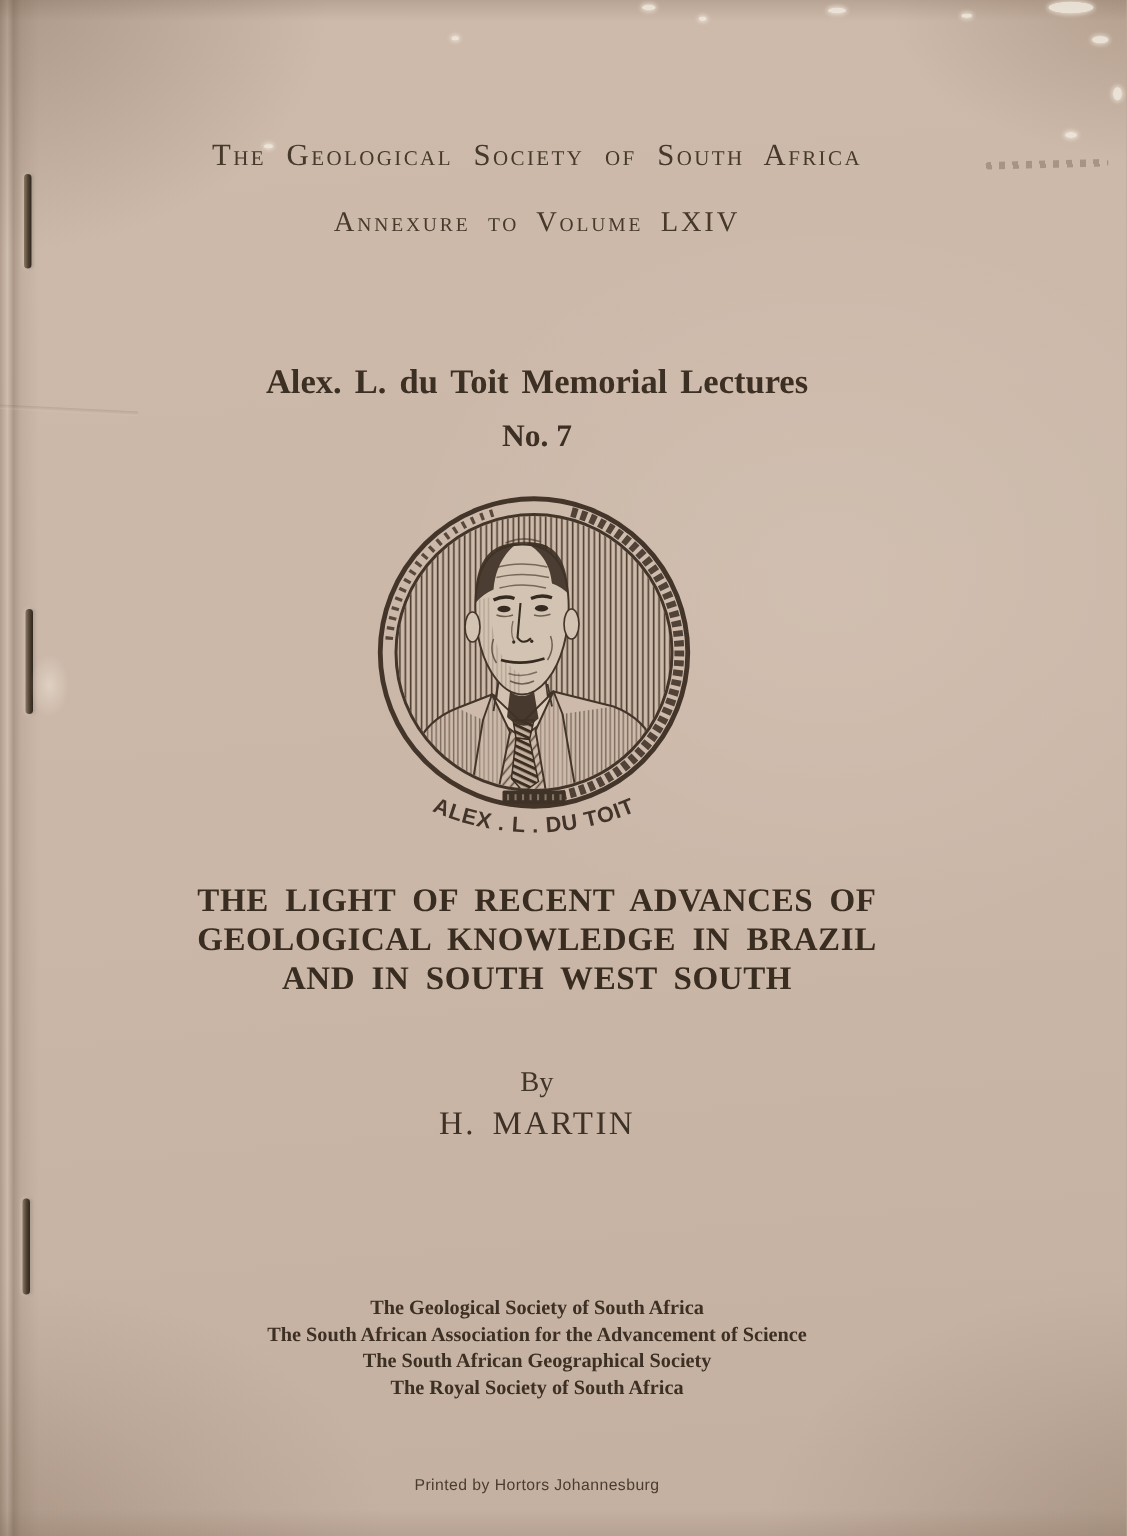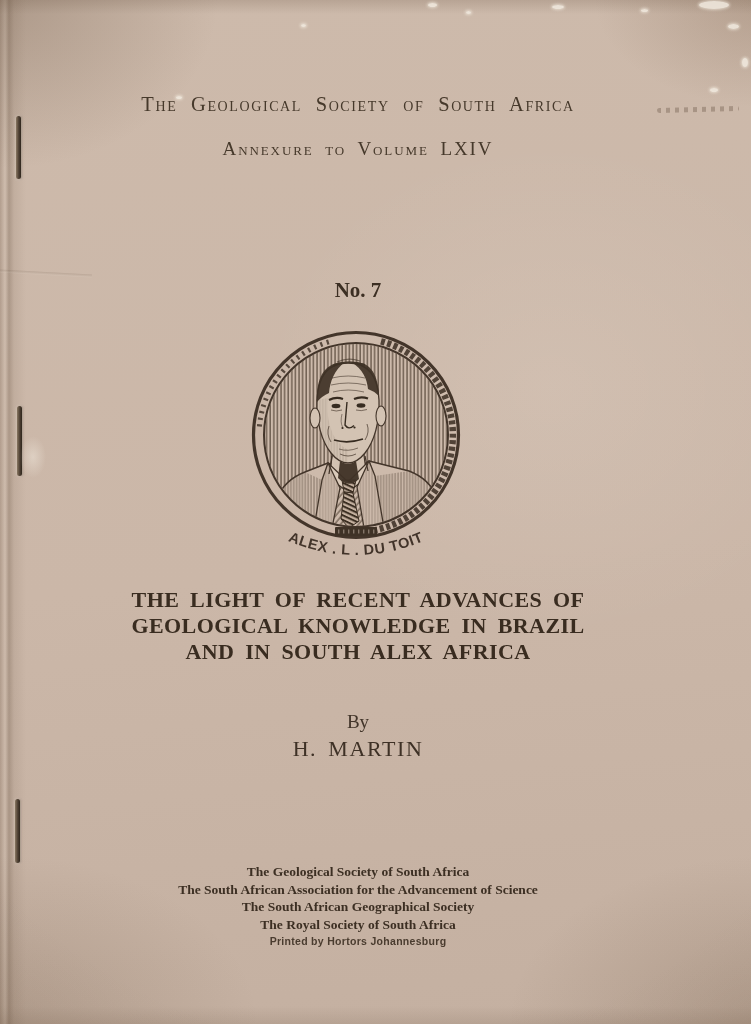--- a/index.html
+++ b/index.html
@@ -28,21 +28,21 @@
   .society{top:93px;font-size:20.5px;font-variant:small-caps;letter-spacing:1.6px;word-spacing:7px;color:#46392b;}
   .annexure{top:122px;font-size:19px;font-variant:small-caps;letter-spacing:1.9px;word-spacing:5px;color:#46392b;margin-top:16px;}
   .year{top:162px;font-size:24px;letter-spacing:1px;color:#42352a;}
   .series{top:242px;font-size:23px;font-weight:bold;word-spacing:3px;color:#3c2f23;}
   .number{top:278px;font-size:21px;font-weight:bold;color:#3c2f23;}
   .title{top:587px;font-size:22px;font-weight:bold;line-height:26px;letter-spacing:0.4px;word-spacing:5px;color:#392c20;white-space:normal;}
   .by{top:711px;font-size:19px;color:#42352a;}
   .author{top:736px;font-size:22px;letter-spacing:1.6px;word-spacing:4px;color:#3e3126;}
   .published{top:843px;font-size:15px;font-weight:bold;font-style:italic;color:#3c2f23;}
   .publishers{top:863px;font-size:13.5px;font-weight:bold;line-height:17.5px;color:#3c2f23;white-space:normal;}
-  .printer{top:935px;font-size:10.5px;font-family:"Liberation Sans","DejaVu Sans",sans-serif;letter-spacing:0.3px;color:#4a3c2f;font-weight:bold;}
+  .printer{top:984px;font-size:10.5px;font-family:"Liberation Sans","DejaVu Sans",sans-serif;letter-spacing:0.3px;color:#4a3c2f;}
   .staple{position:absolute;width:5px;border-radius:2.5px;
     background:linear-gradient(to right,#8a7863,#4e4033 55%,#2f261d);
     box-shadow:0 0 3px rgba(250,244,234,0.55), 1px 0 2px rgba(70,54,40,0.4);}
   .chip{position:absolute;border-radius:50%;background:rgba(242,235,224,0.85);
     box-shadow:0 0 3px 1px rgba(246,240,228,0.65);}
   .scuff{position:absolute;left:657px;top:107px;width:82px;height:5px;border-radius:3px;opacity:.55;
     transform:rotate(-1.5deg);
     background:repeating-linear-gradient(to right,rgba(82,62,46,0.55) 0 4px,rgba(82,62,46,0) 4px 9px);}
   .crease{position:absolute;left:0;top:272px;width:92px;height:3px;opacity:.35;
     transform:rotate(3deg);
@@ -70,20 +70,21 @@
     <span class="chip" style="left:742px;top:58px;width:6px;height:9px;"></span>
     <span class="chip" style="left:176px;top:96px;width:6px;height:3px;"></span>
     <span class="chip" style="left:710px;top:88px;width:8px;height:4px;"></span>
   </div>
   <div class="scuff"></div>
   <div class="crease"></div>
   <div class="smudge"></div>
 
   <div class="tx society">The Geological Society of South Africa</div>
   <div class="tx annexure">Annexure to Volume LXIV</div>
+  <div class="tx series">Alex. L. du Toit Memorial Lectures</div>
   <div class="tx number">No. 7</div>
 
   <svg class="medallion" viewBox="0 0 260 255" aria-hidden="true">
     <defs>
       <clipPath id="innerclip">
           <circle cx="130" cy="105" r="91"></circle>
         </clipPath>
       <pattern id="vh" width="3.6" height="8" patternUnits="userSpaceOnUse">
         <line x1="1" y1="0" x2="1" y2="8" stroke="#4a3b2d" stroke-width="1.05"></line>
       </pattern>
@@ -165,21 +166,21 @@
 
     <path id="capArc" d="M 55 207.5 A 170 170 0 0 0 205 207.5" fill="none"></path>
     <text font-family="Liberation Sans, DejaVu Sans, sans-serif" font-size="14.5" font-weight="bold" letter-spacing="0.6" fill="#42342a">
       <textPath href="#capArc" startOffset="50%" text-anchor="middle">ALEX . L . DU TOIT</textPath>
     </text>
   </svg>
 
   <div class="tx title">
     <div>THE LIGHT OF RECENT ADVANCES OF</div>
     <div>GEOLOGICAL KNOWLEDGE IN BRAZIL</div>
-    <div>AND IN SOUTH ALEX AFRICA</div>
+    <div>AND IN SOUTH WEST SOUTH</div>
   </div>
 
   <div class="tx by">By</div>
   <div class="tx author">H. MARTIN</div>
 
   <div class="tx publishers">
     <div>The Geological Society of South Africa</div>
     <div>The South African Association for the Advancement of Science</div>
     <div>The South African Geographical Society</div>
     <div>The Royal Society of South Africa</div>

